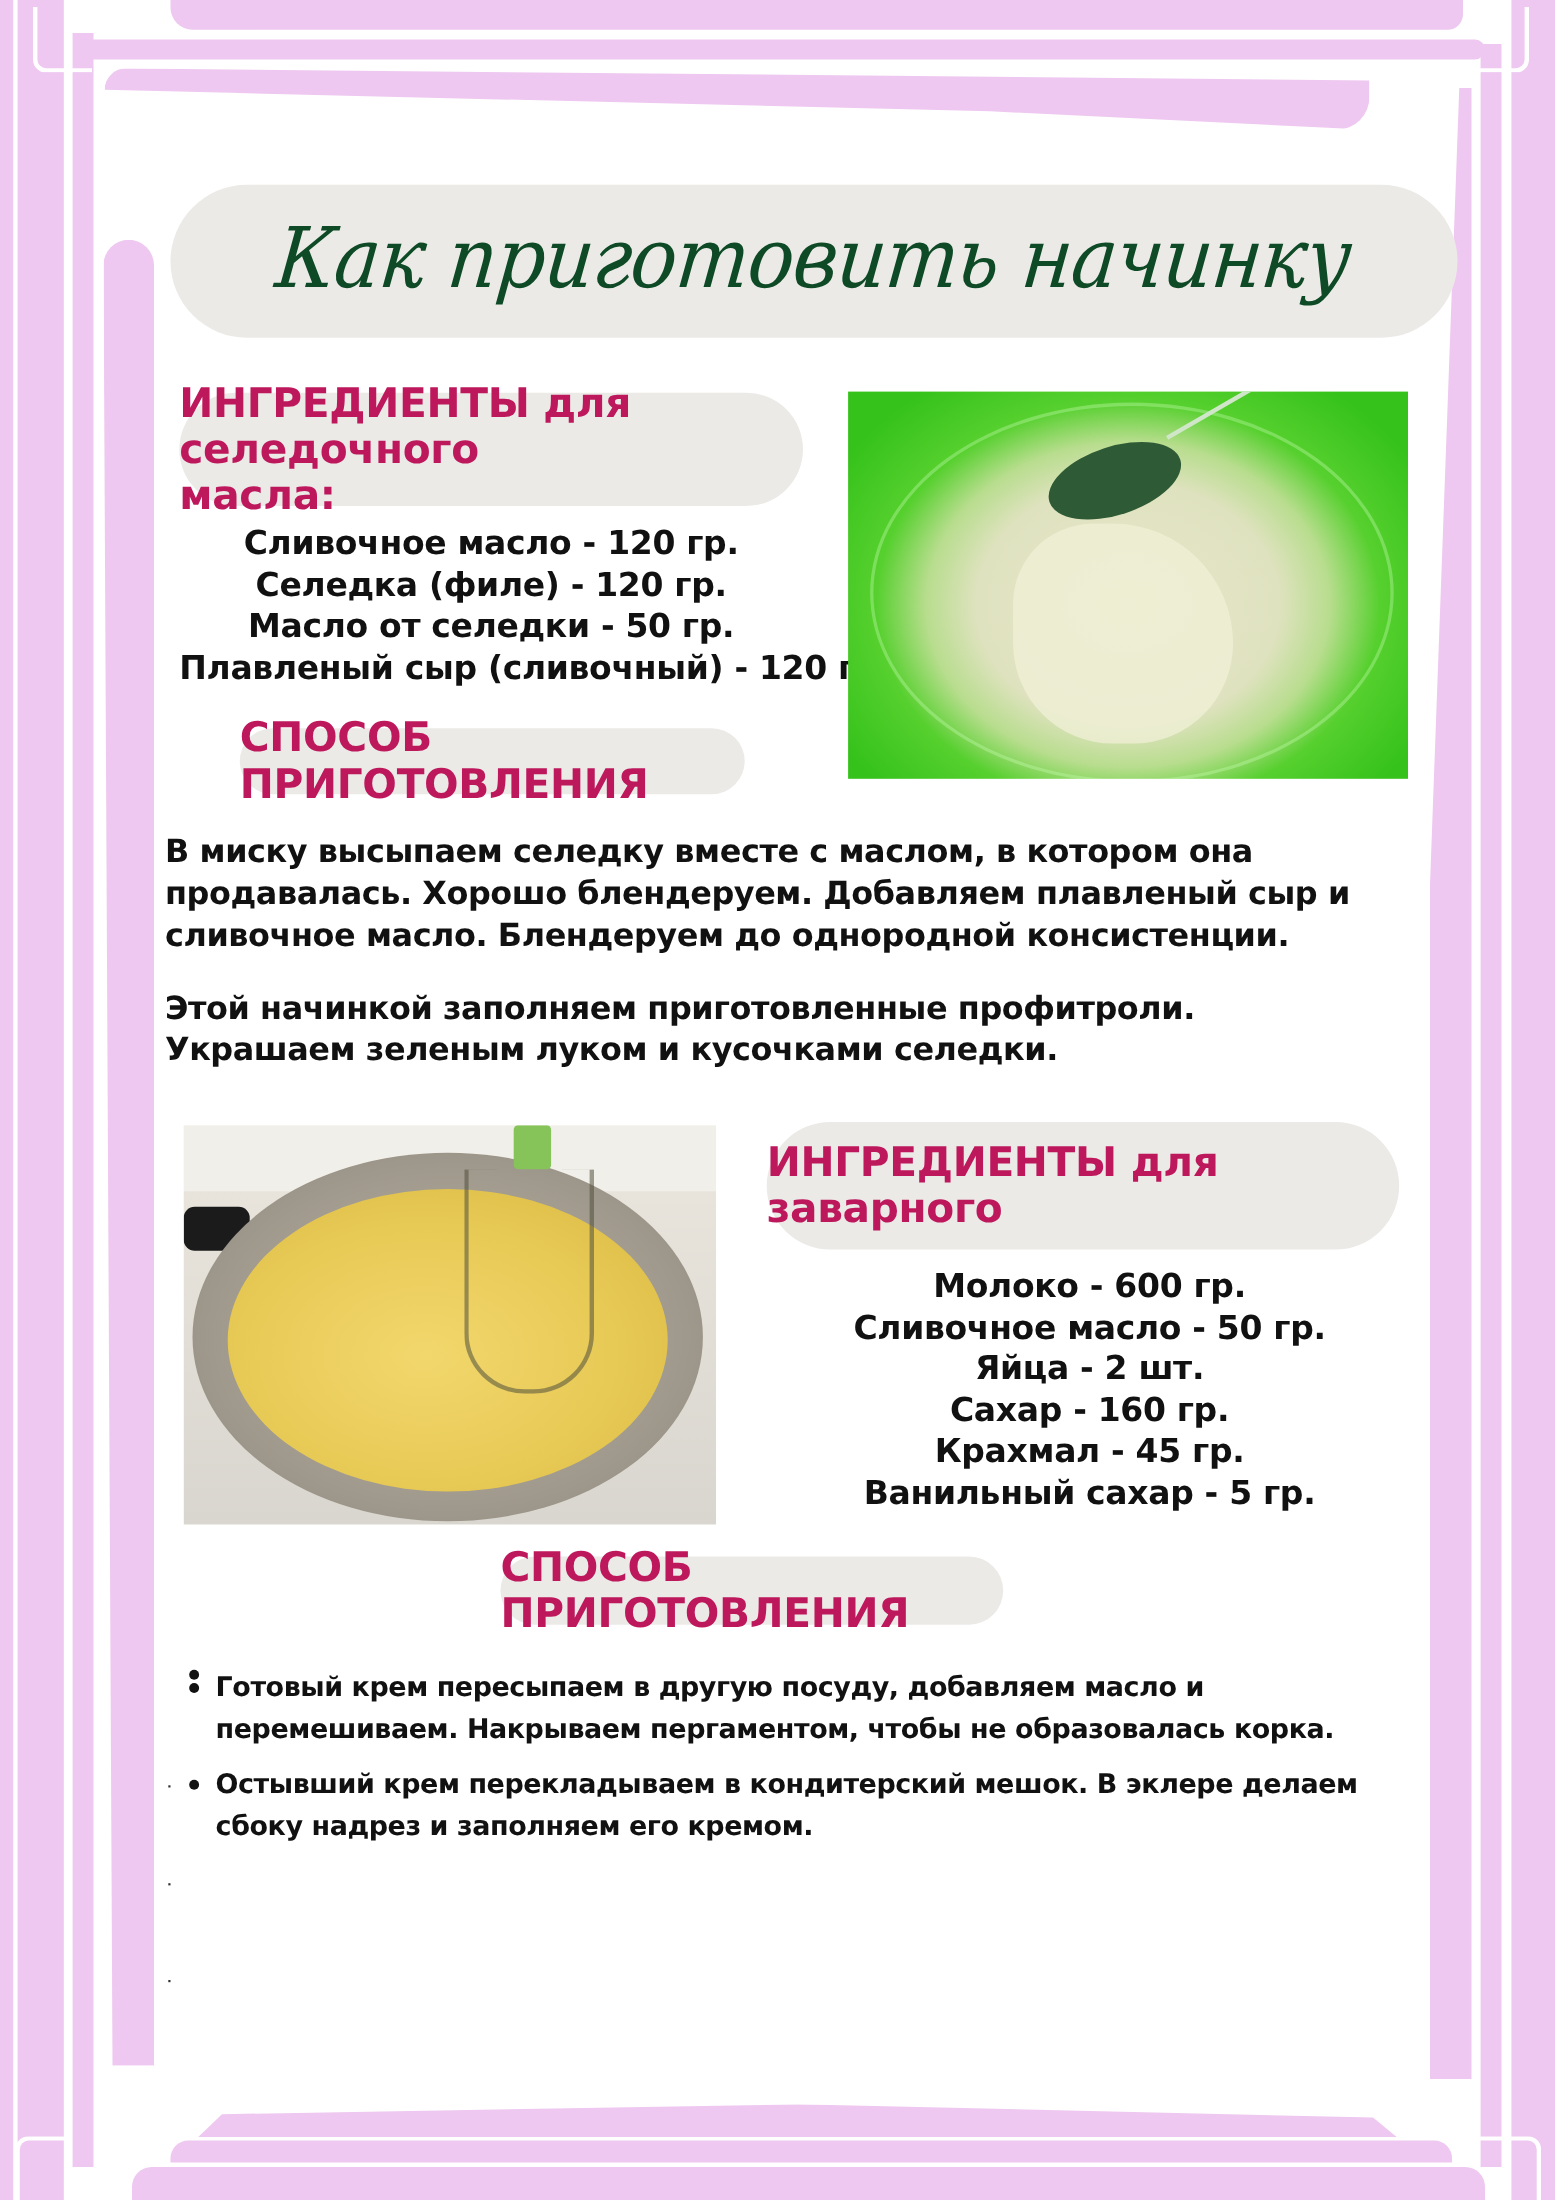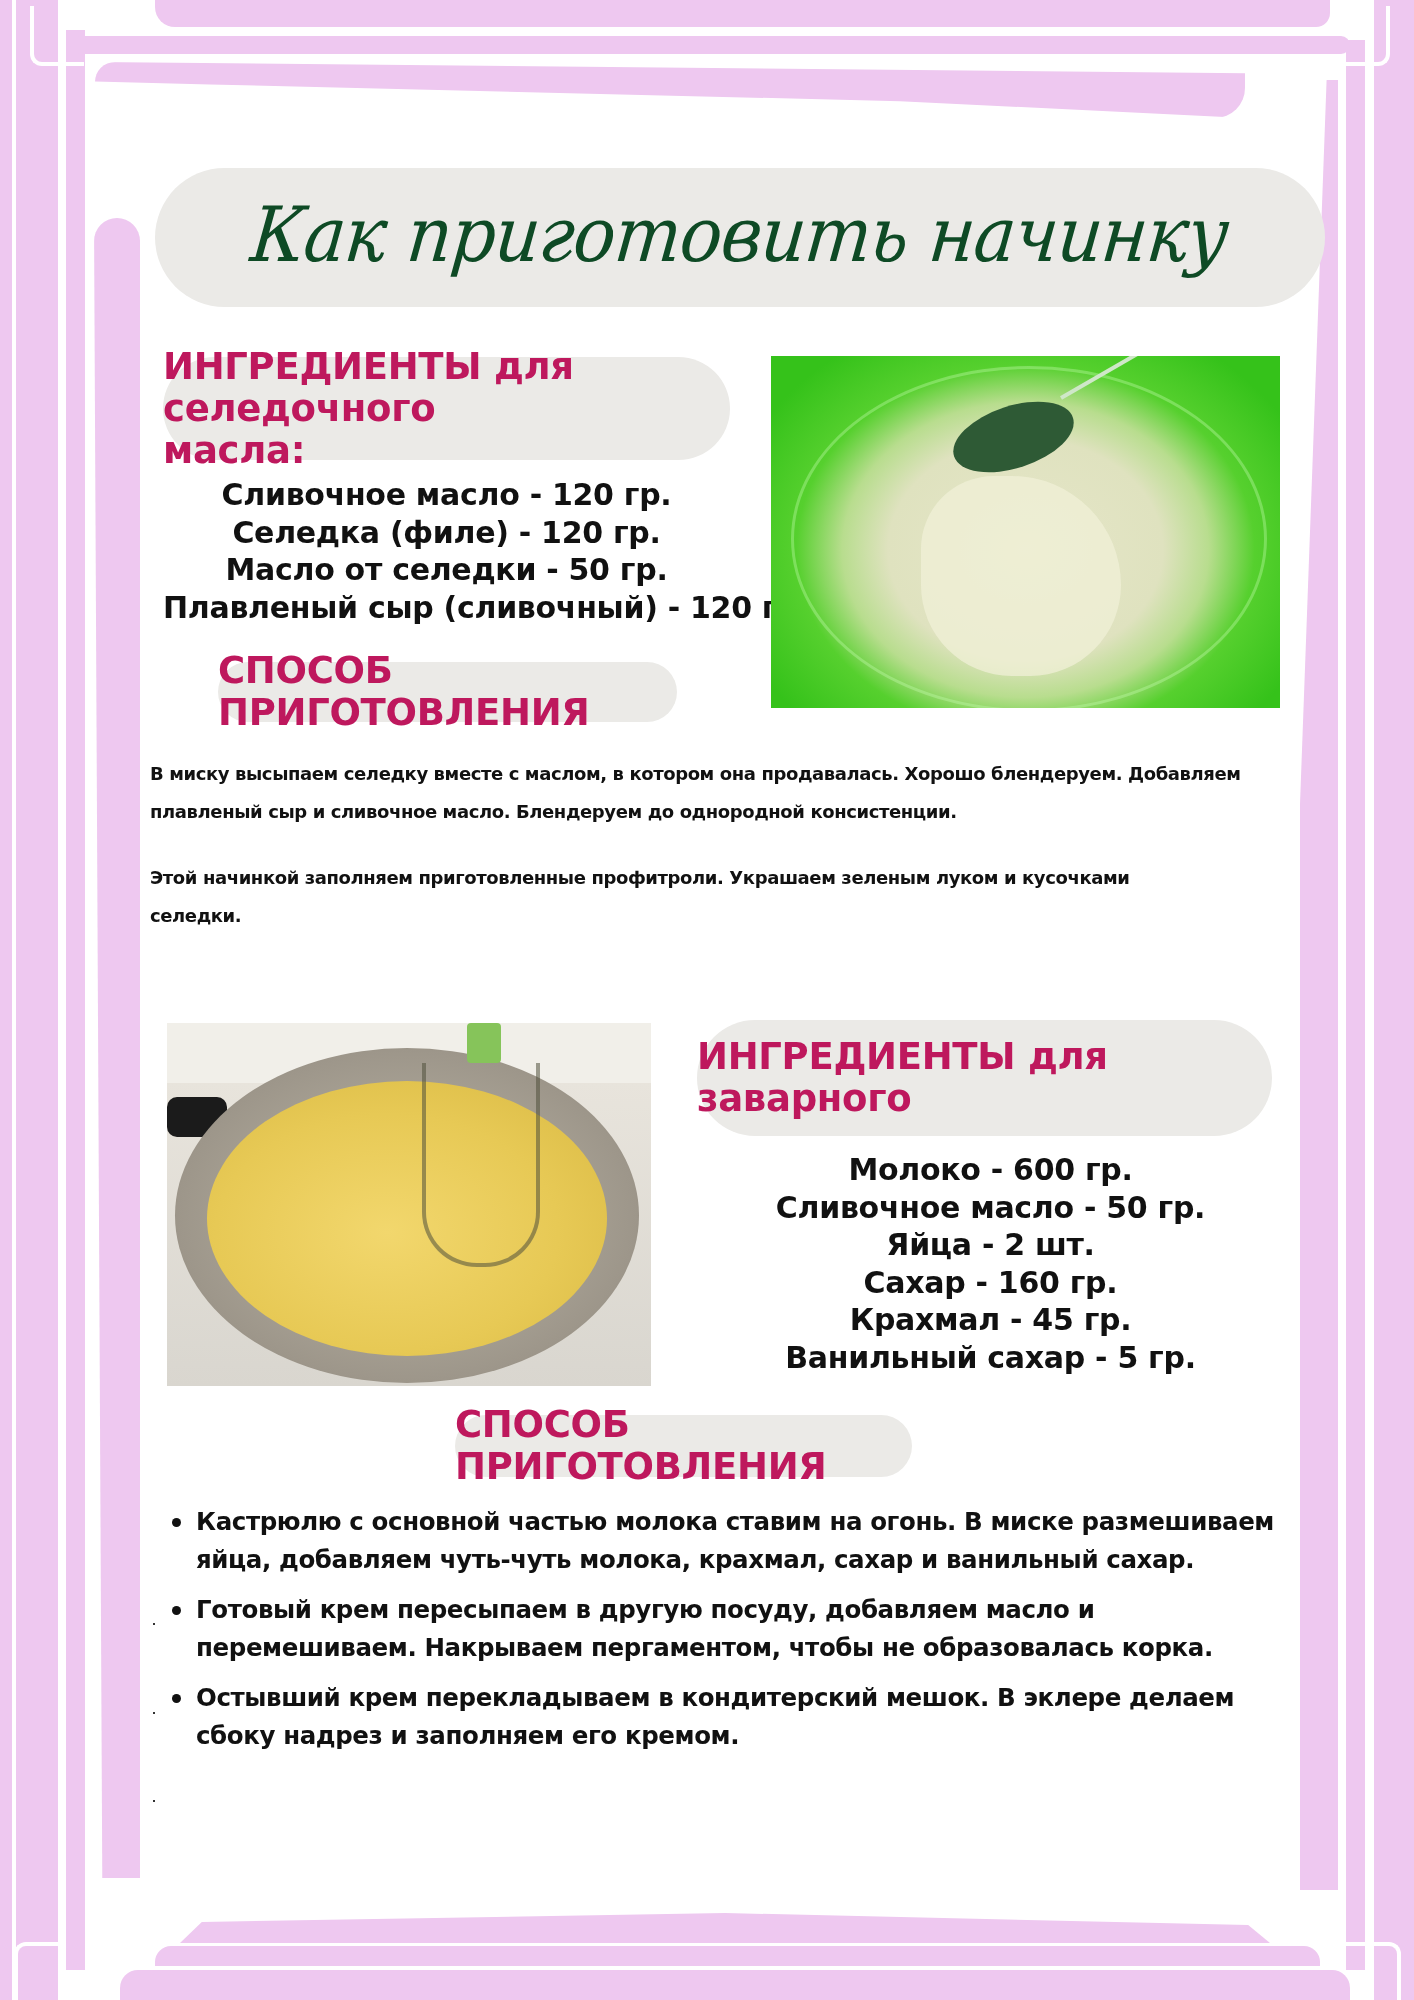--- a/index.html
+++ b/index.html
@@ -23,21 +23,21 @@
     display: inline-block; margin-top: -6px;
   }
   .h2 {
     display: flex; align-items: center; justify-content: center; 
     font-weight: bold; font-size: 37px; line-height: 42px; color: #be185d;
     letter-spacing: -0.3px;
   }
   .h2 b { font-weight: bold; }
   .ing-list { position: absolute; text-align: center; font-weight: bold; font-size: 30px; line-height: 37.5px; color: #111; letter-spacing: -0.3px; }
   .ing-list div { white-space: nowrap; }
-  .para { position: absolute; left: 150px; font-weight: bold; font-size: 18px; line-height: 38px; color: #111; letter-spacing: -0.4px; }
+  .para { position: absolute; left: 150px; font-weight: bold; font-size: 29px; line-height: 38px; color: #111; letter-spacing: -0.4px; }
   .para p { margin: 0; }
   .photo { position: absolute; overflow: hidden; }
   .steps { position: absolute; left: 170px; top: 1503px; width: 1120px; list-style: none; margin: 0; padding: 0; }
   .steps li { position: relative; padding-left: 26px; font-weight: bold; font-size: 24.5px; line-height: 38px; color: #111; letter-spacing: -0.4px; margin-bottom: 12px; }
   .steps li .dot { position: absolute; left: 2px; top: 15px; width: 9px; height: 9px; border-radius: 50%; background: #111; }
   .stray { position: absolute; width: 2px; height: 2px; background: #333; }
 </style>
 </head>
 <body>
 
@@ -123,20 +123,20 @@
   <div>Сахар - 160 гр.</div>
   <div>Крахмал - 45 гр.</div>
   <div>Ванильный сахар - 5 гр.</div>
 </div>
 
 <div class="pill h2" style="left:455px;top:1415px;width:457px;height:62px;">
   <span>СПОСОБ ПРИГОТОВЛЕНИЯ</span>
 </div>
 
 <ul class="steps">
-  <li><span class="dot"></span><span>Кастрюлю с основной частью молока ставим на огонь.  В миске размешиваем яйца, добавляем чуть-чуть молока, крахмал, сахар и ванильный сахар.</span></li>
+  <li><span class="dot"></span></li>
   <li><span class="dot"></span><span>Готовый крем пересыпаем в другую посуду, добавляем масло и перемешиваем.  Накрываем пергаментом, чтобы не образовалась корка.</span></li>
   <li><span class="dot"></span><span>Остывший крем перекладываем в кондитерский мешок. В эклере делаем сбоку надрез и заполняем его кремом.</span></li>
 </ul>
 
 <div class="stray" style="left:153px;top:1623px;"></div>
 <div class="stray" style="left:153px;top:1712px;"></div>
 <div class="stray" style="left:153px;top:1800px;"></div>
 
 </body></html>

